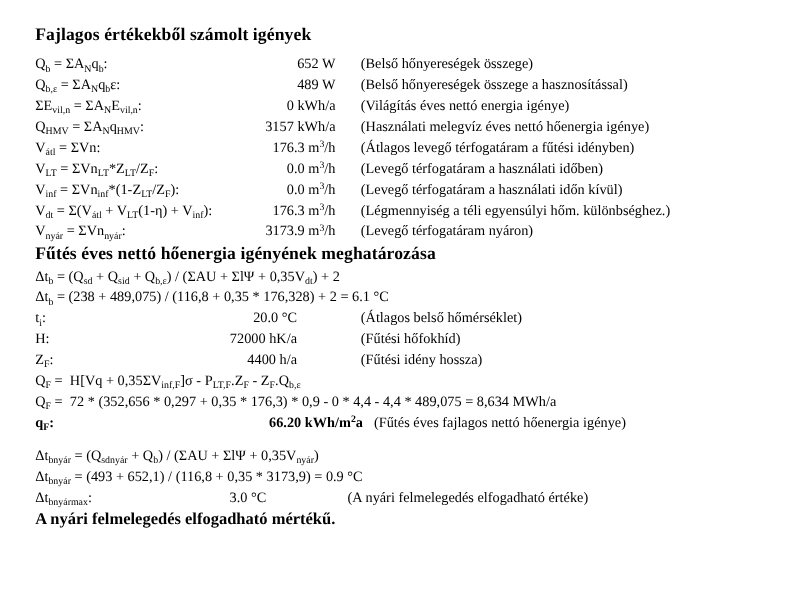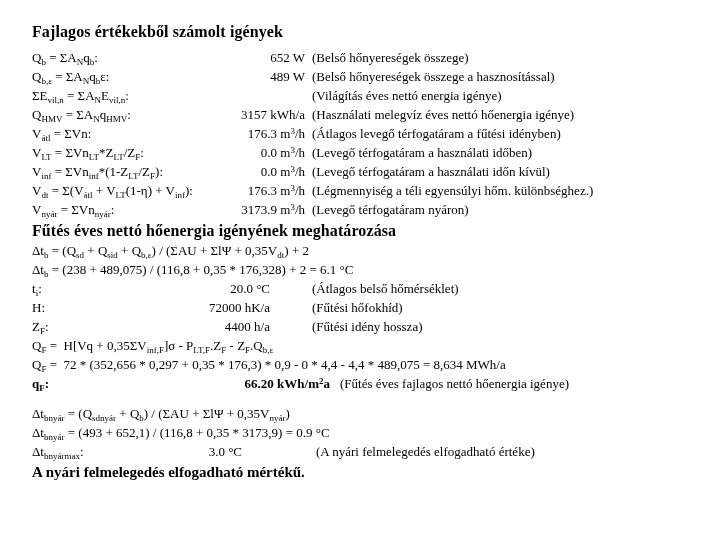--- a/index.html
+++ b/index.html
@@ -16,21 +16,21 @@
   #section-1 .section-title{margin-bottom:6px;}
   #section-2{margin-top:2px;}
   #section-3{margin-top:11px;}
   .rows{font-size:13px;}
   .row{position:relative;height:19px;line-height:19px;white-space:pre;}
   .row .formula{white-space:pre;}
   .row .value{
     position:absolute;top:0;left:60px;width:213px;
     text-align:right;white-space:pre;
   }
-  .row .desc{position:absolute;top:0;left:280px;white-space:pre;}
+  .row .desc{position:absolute;top:0;left:296px;white-space:pre;}
   
   #section-2 .row .value{width:178px;}
   
   .row.qf .formula{font-weight:bold;text-align:center;}
   .row.qf .value{width:238px !important;font-weight:bold;}
   .row.qf .desc{left:308px;}
   
   .row.max .value{width:150px;}
   .row.max .desc{left:284px;}
   .conclusion{font-size:15px;line-height:19px;font-weight:bold;margin-top:2px;}
@@ -40,21 +40,21 @@
 </head>
 <body>
 
 <div class="page">
 
   <section id="section-1">
     <h2 class="section-title">Fajlagos értékekből számolt igények</h2>
     <div class="rows">
         <div class="row"><span class="formula">Q<sub>b</sub> = ΣA<sub>N</sub>q<sub>b</sub>:</span><span class="value">652 W</span><span class="desc">(Belső hőnyereségek összege)</span></div>
         <div class="row"><span class="formula">Q<sub>b,ε</sub> = ΣA<sub>N</sub>q<sub>b</sub>ε:</span><span class="value">489 W</span><span class="desc">(Belső hőnyereségek összege a hasznosítással)</span></div>
-        <div class="row"><span class="formula">ΣE<sub>vil,n</sub> = ΣA<sub>N</sub>E<sub>vil,n</sub>:</span><span class="desc">(Világítás éves nettó energia igénye)</span></div>
+        <div class="row"><span class="formula">ΣE<sub>vil,n</sub> = ΣA<sub>N</sub>E<sub>vil,n</sub>:</span><span class="value">0 kWh/a</span><span class="desc">(Világítás éves nettó energia igénye)</span></div>
         <div class="row"><span class="formula">Q<sub>HMV</sub> = ΣA<sub>N</sub>q<sub>HMV</sub>:</span><span class="value">3157 kWh/a</span><span class="desc">(Használati melegvíz éves nettó hőenergia igénye)</span></div>
         <div class="row"><span class="formula">V<sub>átl</sub> = ΣVn:</span><span class="value">176.3 m<sup>3</sup>/h</span><span class="desc">(Átlagos levegő térfogatáram a fűtési idényben)</span></div>
         <div class="row"><span class="formula">V<sub>LT</sub> = ΣVn<sub>LT</sub>*Z<sub>LT</sub>/Z<sub>F</sub>:</span><span class="value">0.0 m<sup>3</sup>/h</span><span class="desc">(Levegő térfogatáram a használati időben)</span></div>
         <div class="row"><span class="formula">V<sub>inf</sub> = ΣVn<sub>inf</sub>*(1-Z<sub>LT</sub>/Z<sub>F</sub>):</span><span class="value">0.0 m<sup>3</sup>/h</span><span class="desc">(Levegő térfogatáram a használati időn kívül)</span></div>
         <div class="row"><span class="formula">V<sub>dt</sub> = Σ(V<sub>átl</sub> + V<sub>LT</sub>(1-η) + V<sub>inf</sub>):</span><span class="value">176.3 m<sup>3</sup>/h</span><span class="desc">(Légmennyiség a téli egyensúlyi hőm. különbséghez.)</span></div>
         <div class="row"><span class="formula">V<sub>nyár</sub> = ΣVn<sub>nyár</sub>:</span><span class="value">3173.9 m<sup>3</sup>/h</span><span class="desc">(Levegő térfogatáram nyáron)</span></div>
       </div>
   </section>
 
   <section id="section-2">

